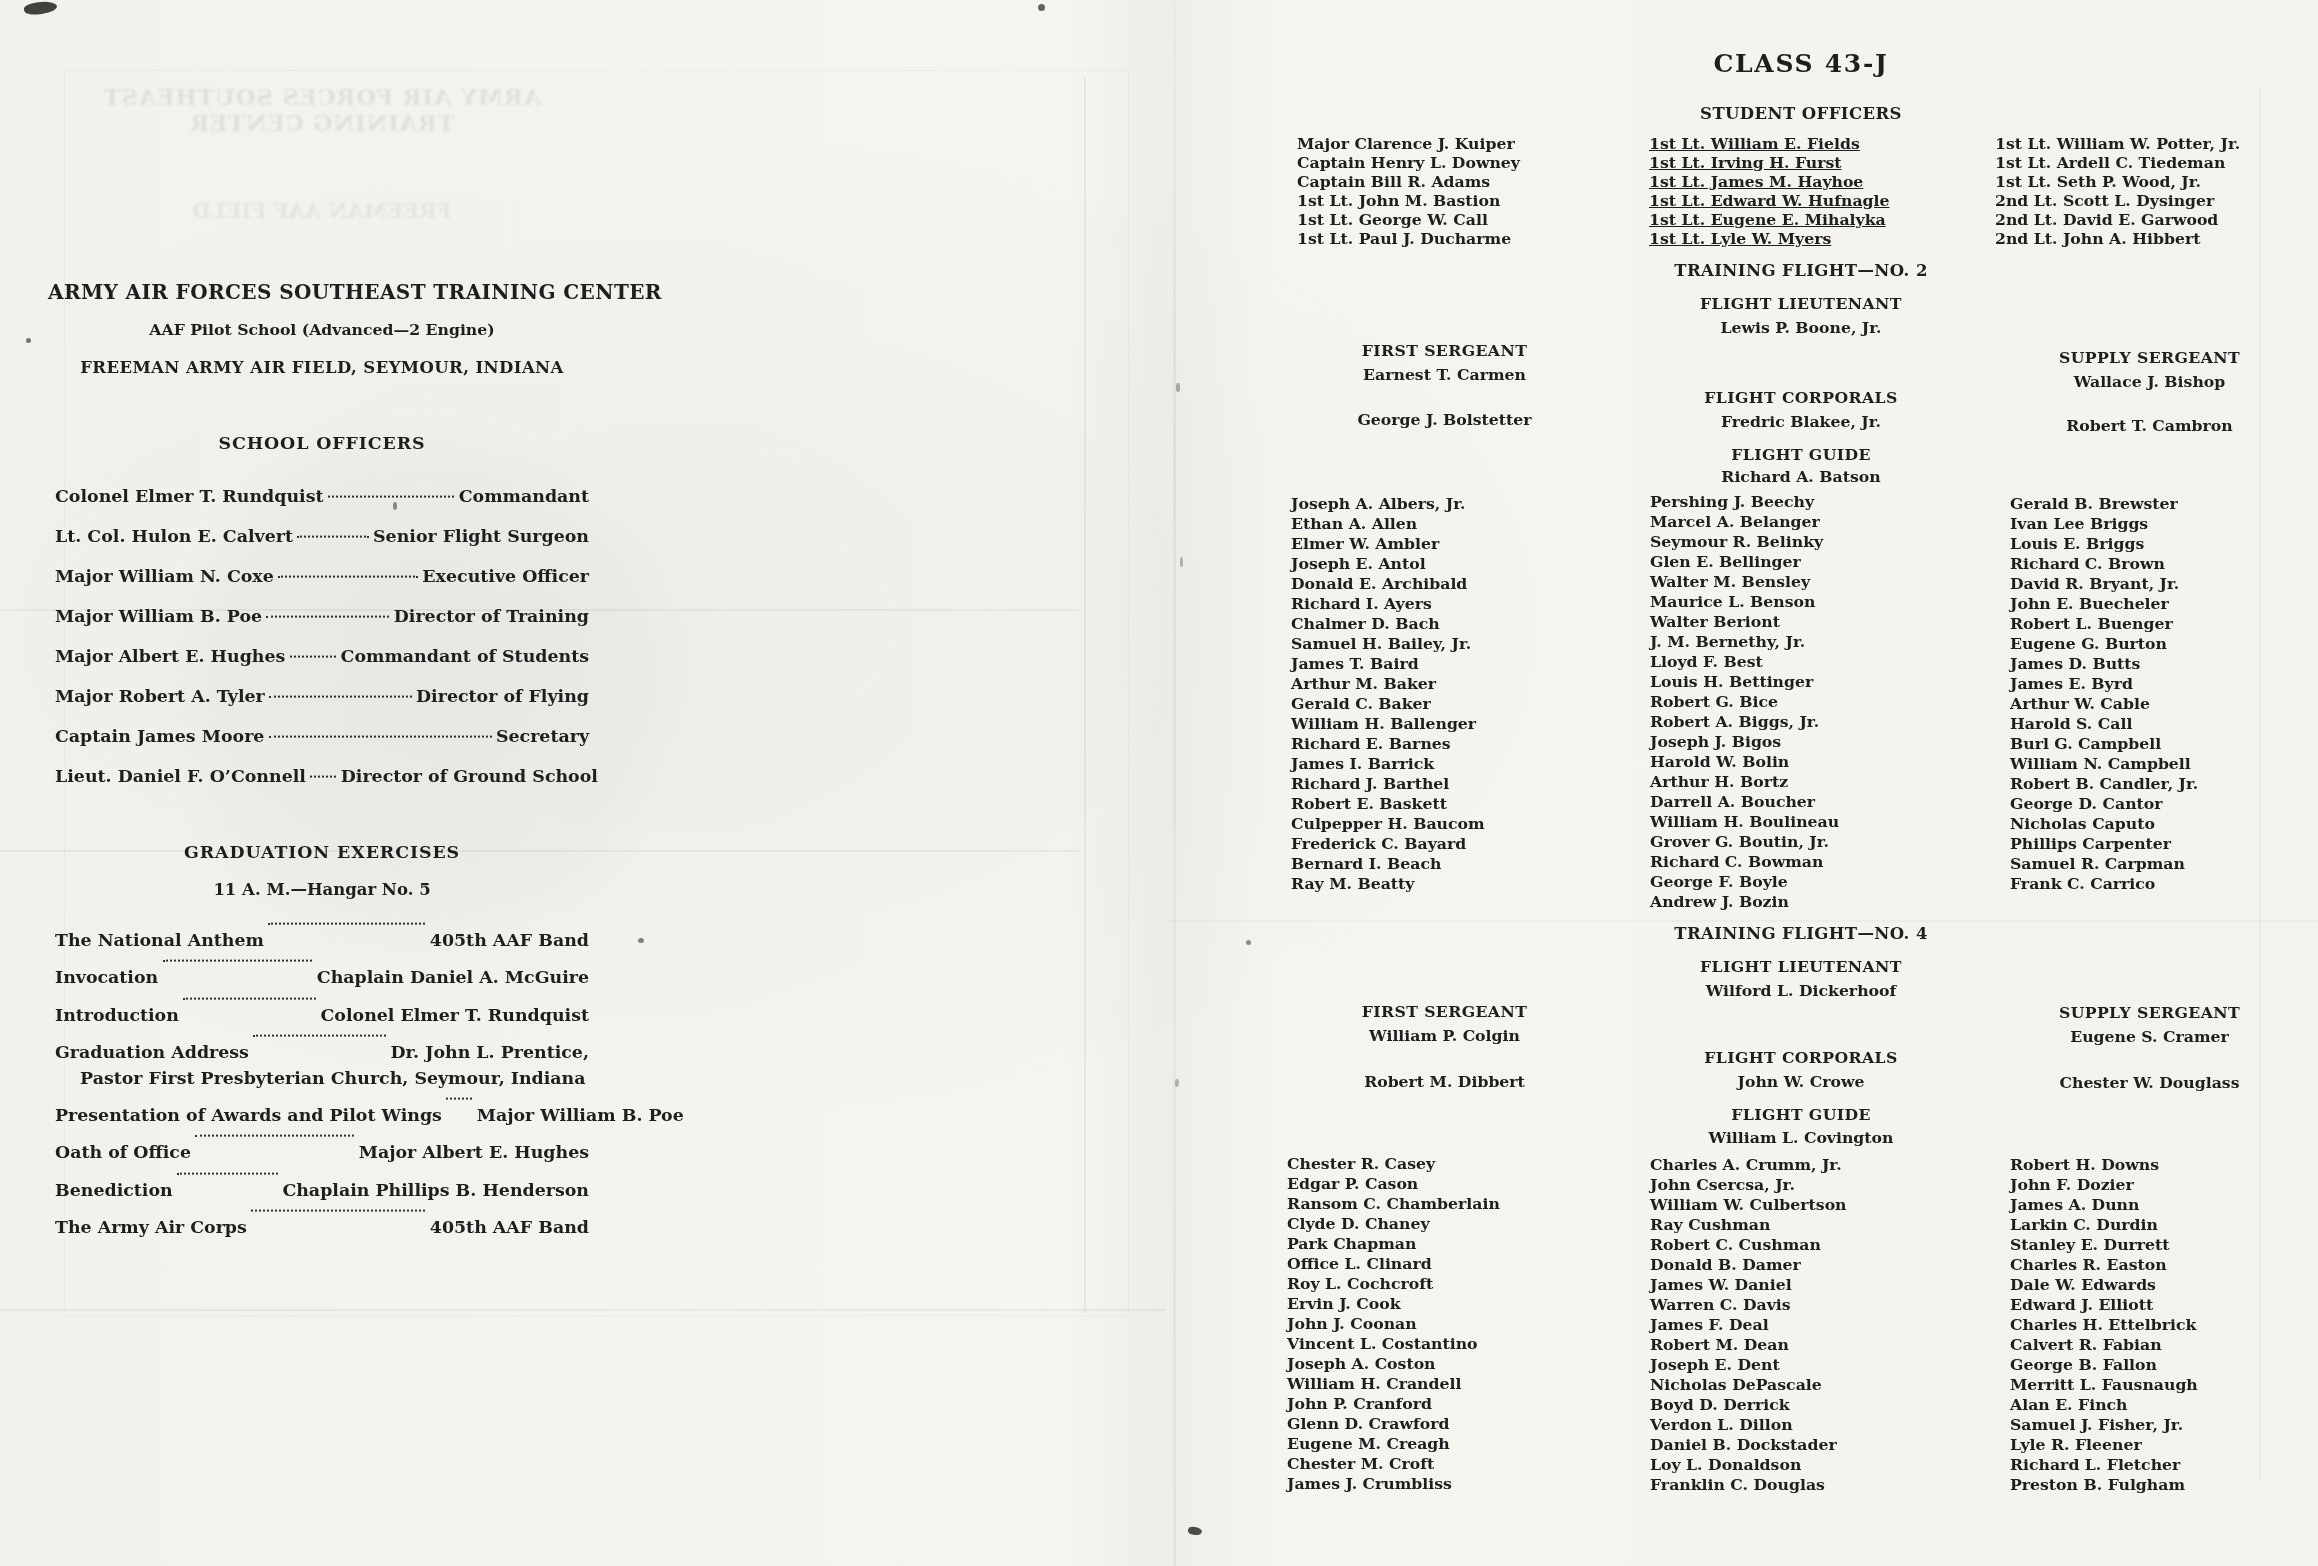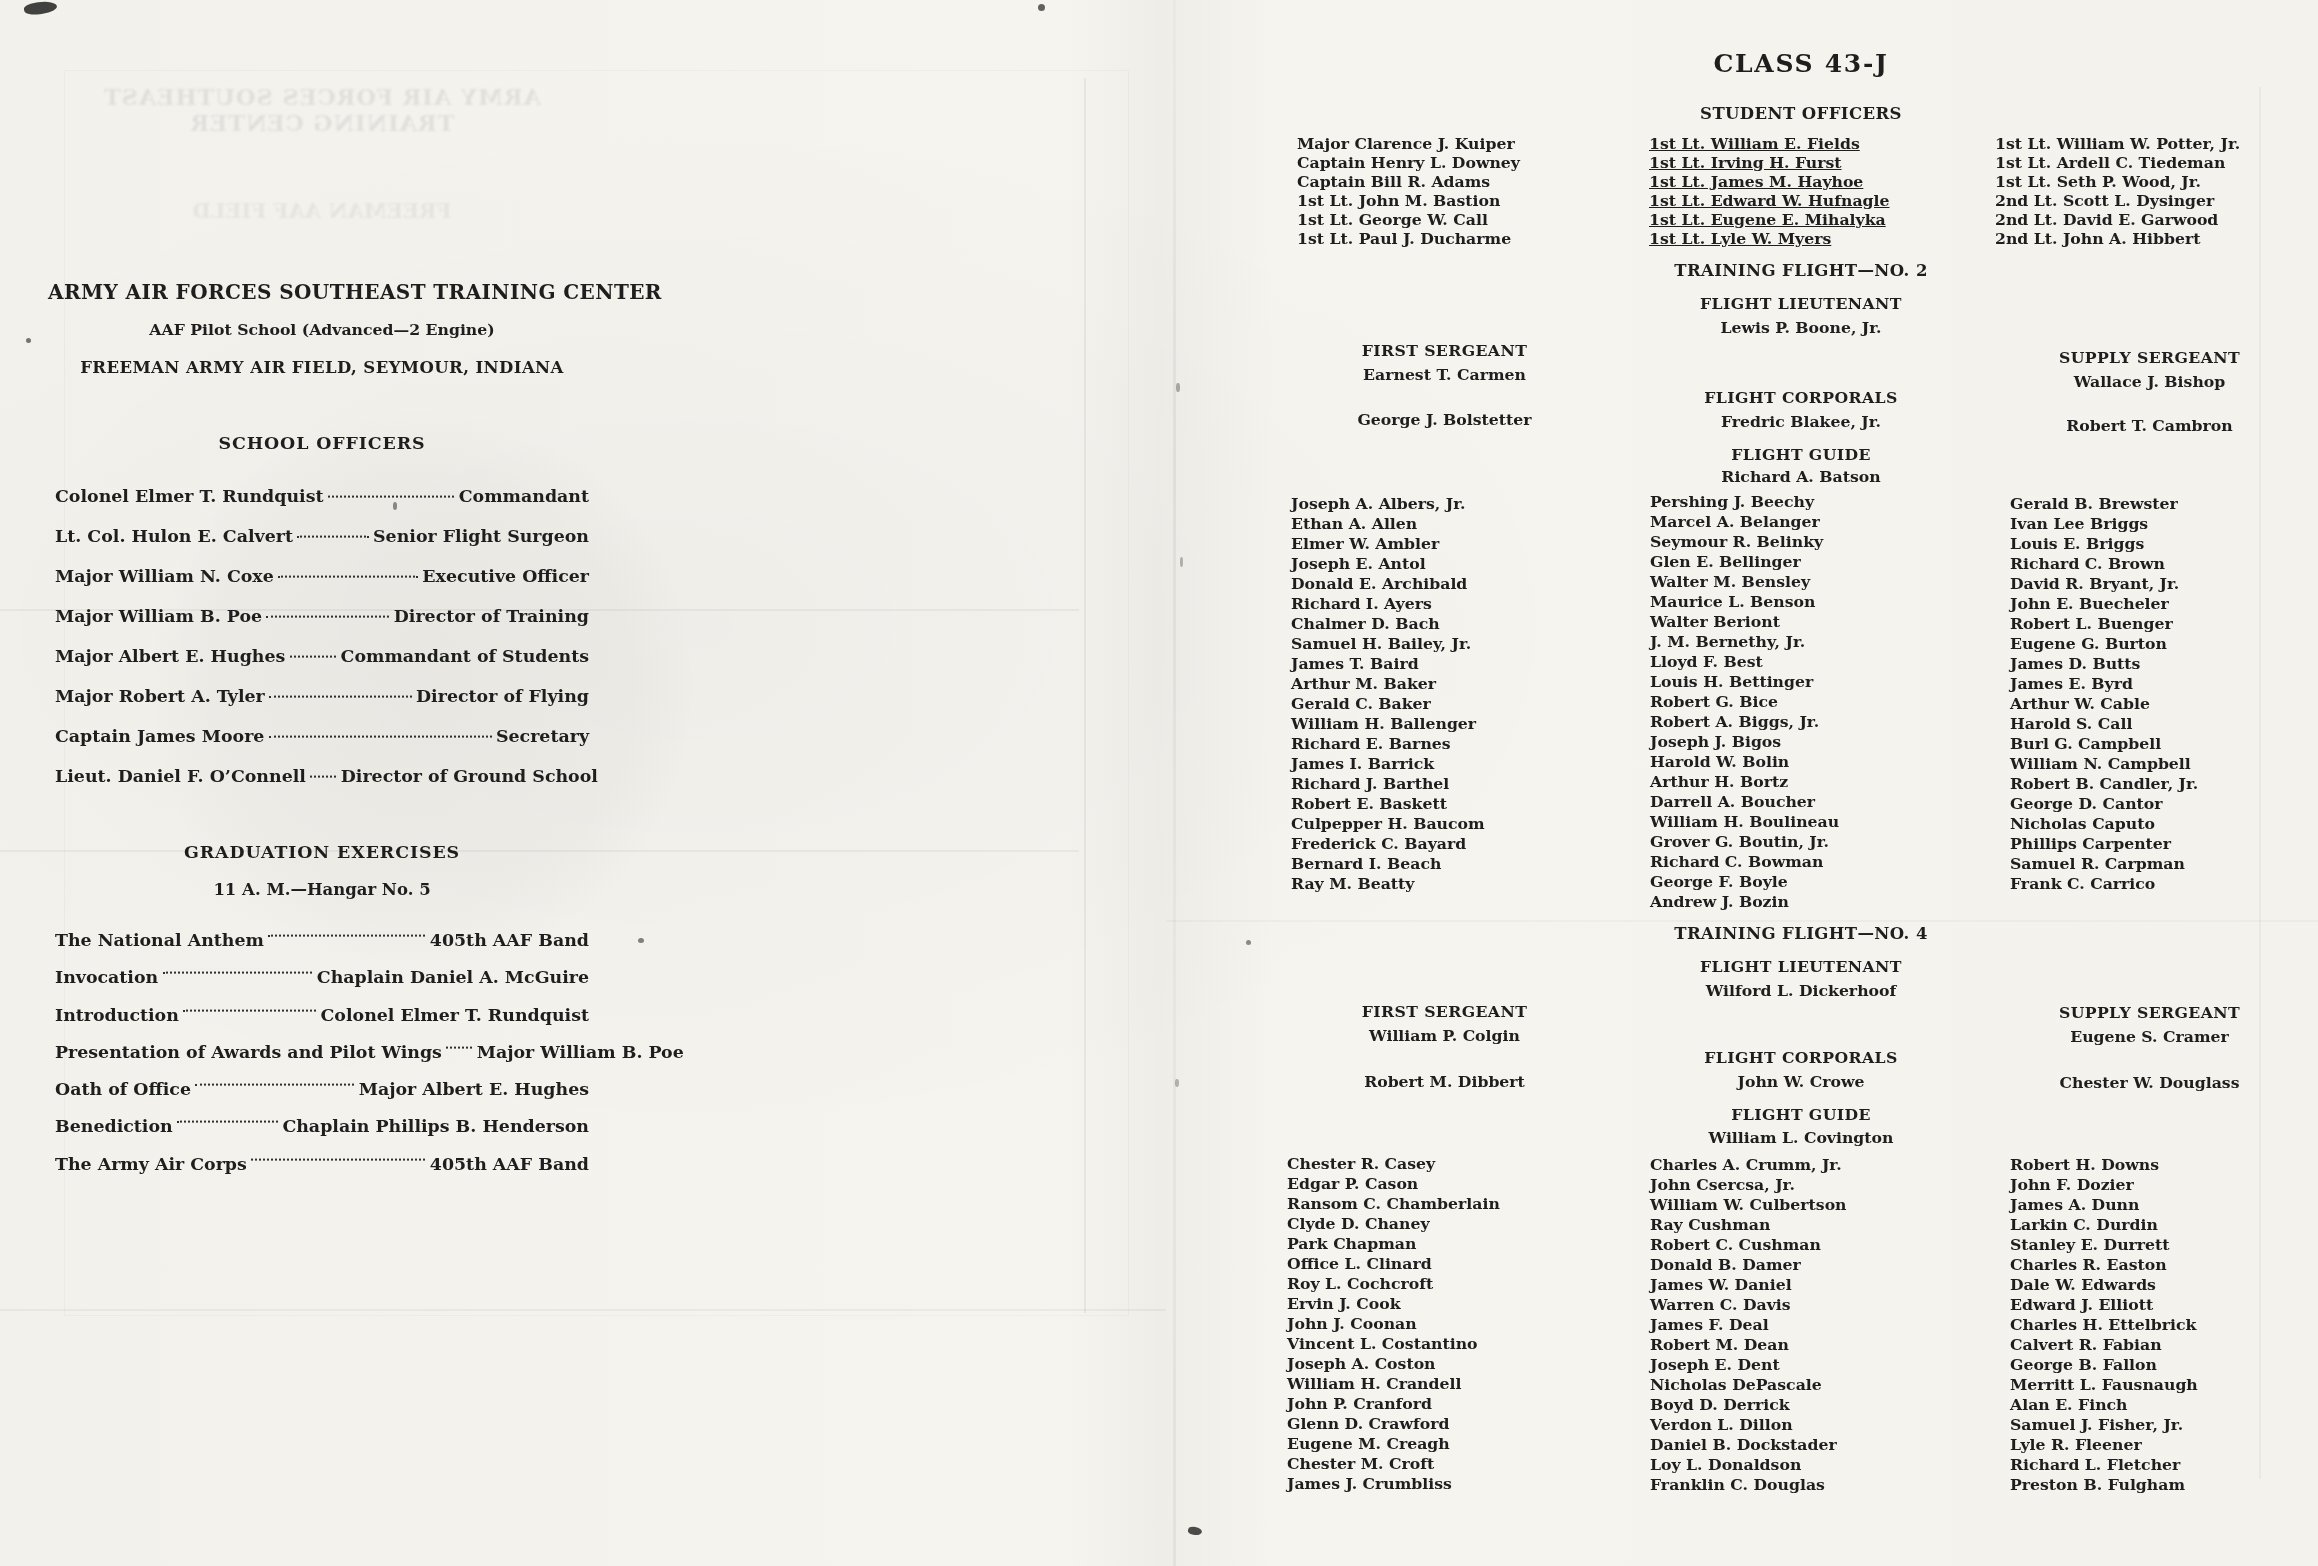--- a/index.html
+++ b/index.html
@@ -17,21 +17,21 @@
   .lp{position:absolute; left:48px; top:0; width:548px; height:1566px;}
   .lp-title{position:absolute; top:280px; width:100%; font-size:20px; font-weight:700; letter-spacing:0.4px; white-space:nowrap; text-align:center;}
   .lp-sub{position:absolute; top:320px; width:100%; font-size:15.7px; font-weight:700; text-align:center;}
   .lp-loc{position:absolute; top:358px; width:100%; font-size:16.5px; font-weight:700; letter-spacing:0.4px; text-align:center;}
   .lp-sec{position:absolute; width:100%; font-size:17.4px; font-weight:700; letter-spacing:0.9px; text-align:center;}
   .offlist{position:absolute; left:7px; top:484px; width:534px;}
   .off-row{display:flex; align-items:baseline; font-size:17.4px; font-weight:700; line-height:24px; margin-bottom:16px; white-space:nowrap;}
   .leader{flex:1; border-bottom:2.2px dotted #2f2f2f; margin:0 4.4px; transform:translateY(-4.4px); min-width:26px;}
   .gradlist{position:absolute; left:7px; top:927px; width:534px;}
   .grad-row{font-size:17.4px; font-weight:700; line-height:26px; margin-bottom:11.3px;}
-  .grad-main{display:flex; align-items:center; white-space:nowrap;}
+  .grad-main{display:flex; align-items:flex-start; white-space:nowrap;}
   .grad-note{display:block; text-align:right; padding-right:3.5px;}
   .grad-note:empty{display:none;}
 
   .ghost{position:absolute; width:100%; transform:scaleX(-1); filter:blur(1px); color:#4e4e4e; font-weight:700; text-align:center; pointer-events:none;}
   .ghost1{top:84px; font-size:22.6px; opacity:.11; letter-spacing:0.9px;}
   .ghost2{top:198px; font-size:21px; opacity:.08;}
   .ghost-frame{position:absolute; left:15.7px; top:70px; width:1063px; height:1244px; border:1.7px solid rgba(110,110,110,0.05); pointer-events:none;}
   .watermark{position:absolute; left:104px; top:409px; width:539px; height:557px; border-radius:50%;
     background:radial-gradient(circle, rgba(90,90,90,0.05) 0%, rgba(90,90,90,0.03) 55%, rgba(0,0,0,0) 72%); pointer-events:none;}
 
@@ -147,20 +147,28 @@
 
         <div class="grad-row">
           <span class="grad-main">
             <span>Introduction</span>
             <span class="leader"></span>
             <span>Colonel Elmer T. Rundquist</span>
           </span>
 
         </div>
 
+        <div class="grad-row">
+          <span class="grad-main">
+            <span>Graduation Address</span>
+            <span class="leader"></span>
+            <span>Dr. John L. Prentice,</span>
+          </span>
+          <span class="grad-note">Pastor First Presbyterian Church, Seymour, Indiana</span>
+        </div>
 
         <div class="grad-row">
           <span class="grad-main">
             <span>Presentation of Awards and Pilot Wings</span>
             <span class="leader"></span>
             <span>Major William B. Poe</span>
           </span>
 
         </div>
 

